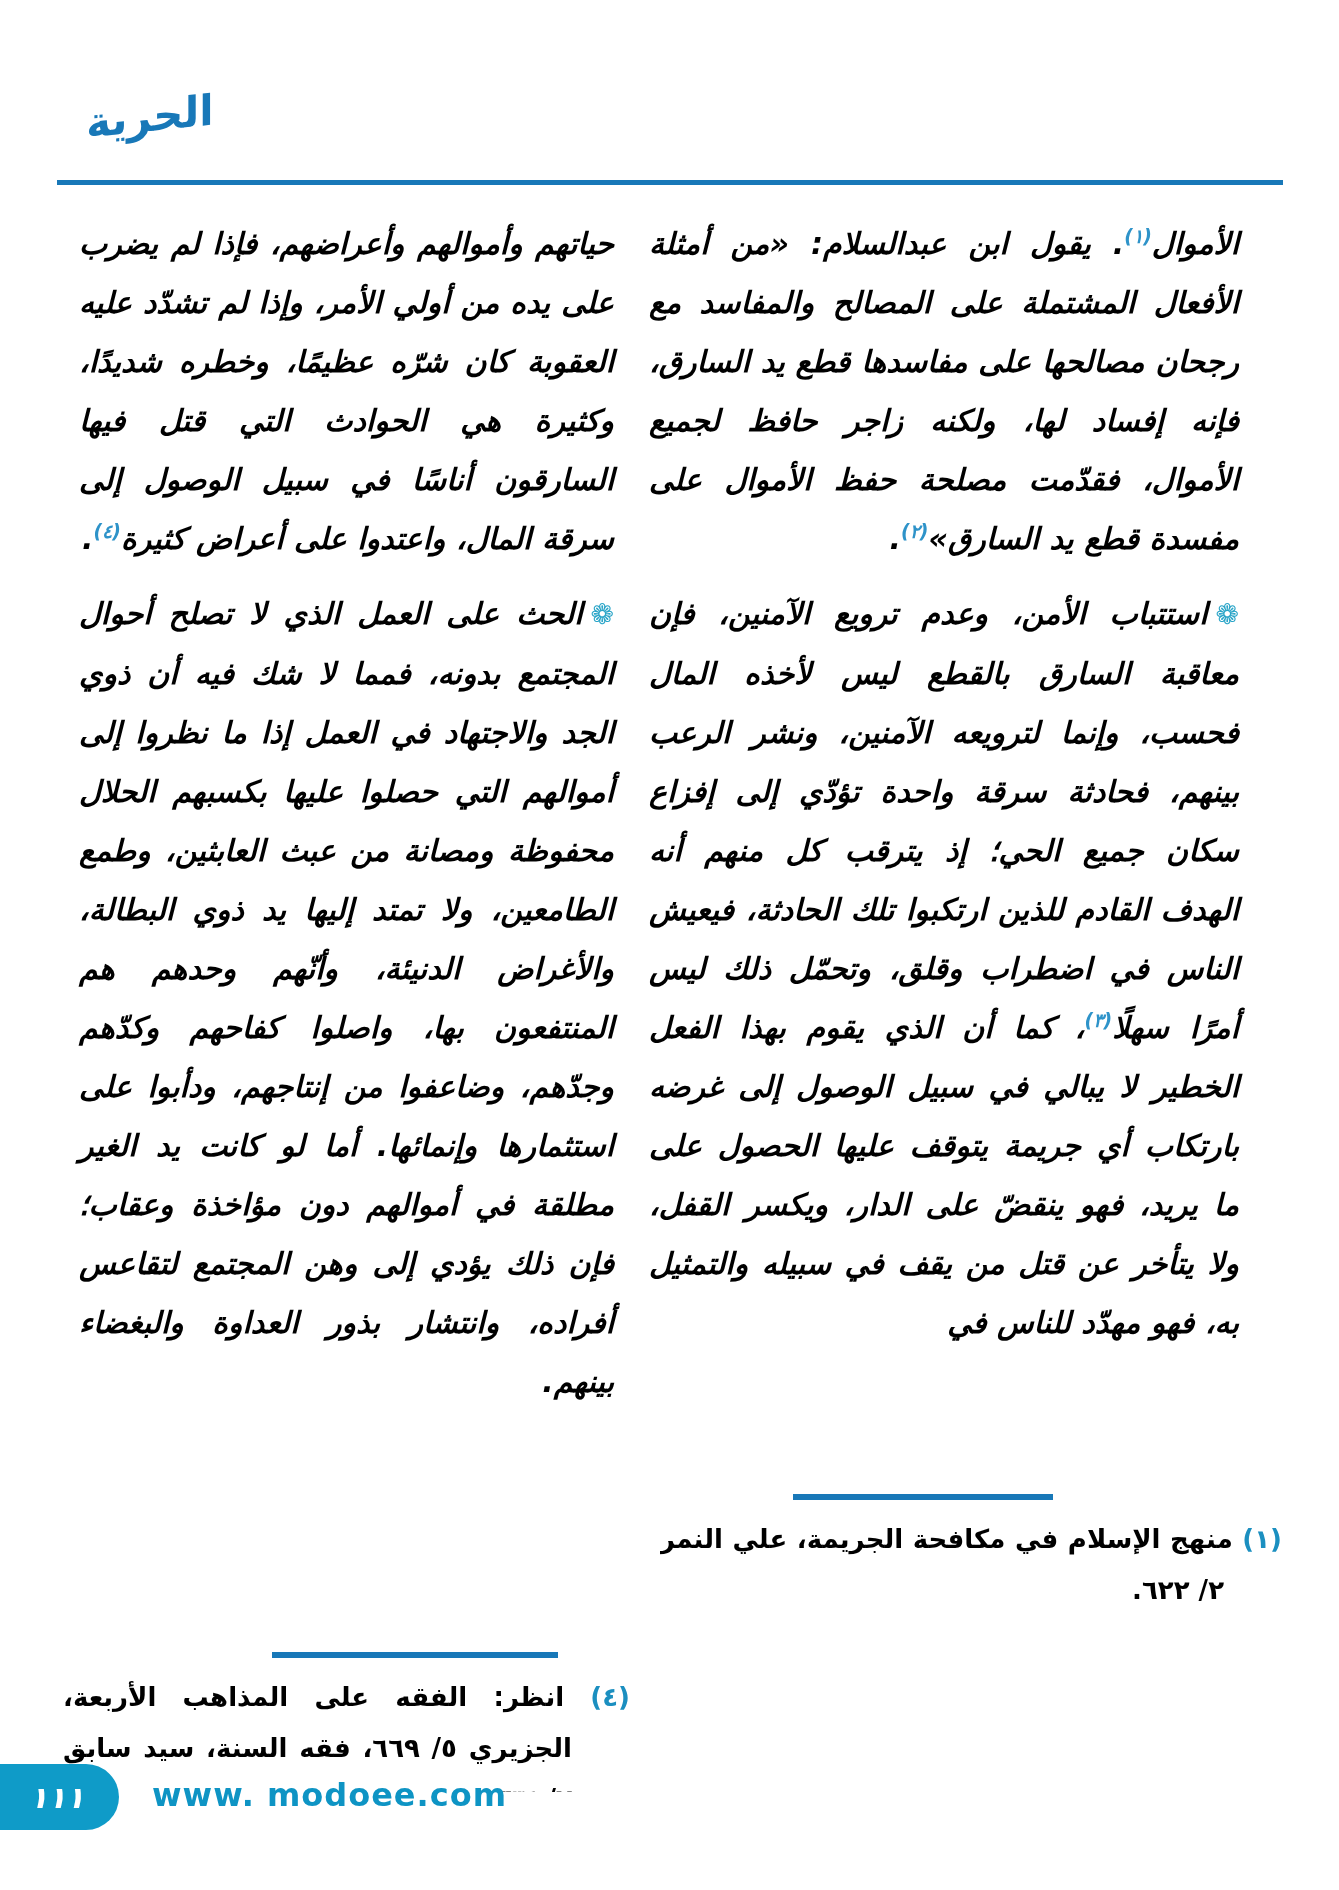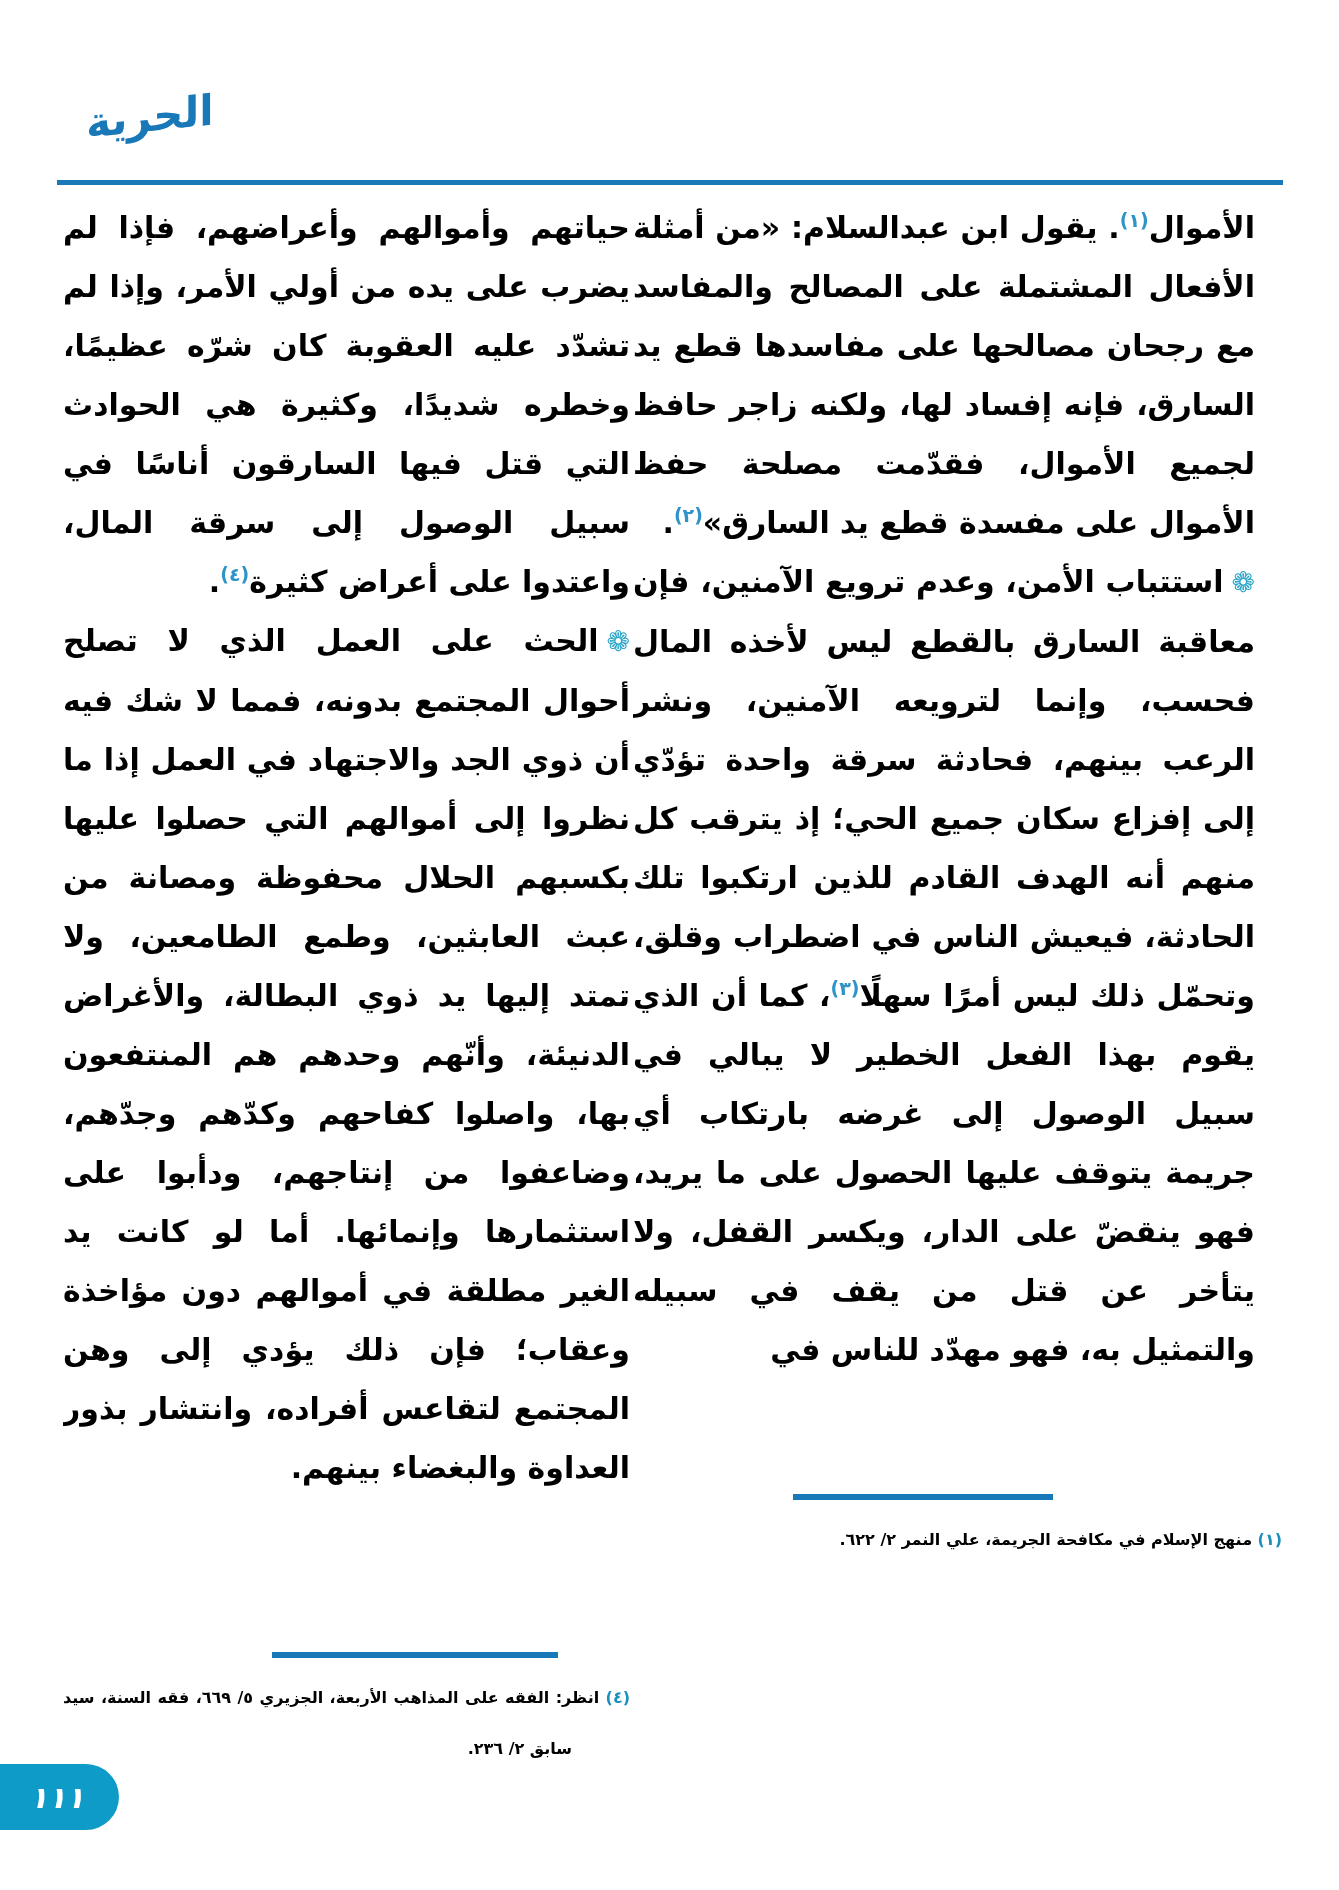--- a/index.html
+++ b/index.html
@@ -14,38 +14,38 @@
     transform:rotate(-6deg) skewX(-6deg); white-space:nowrap;
   }
   .header-rule {
     position:absolute; left:57px; top:180px; width:1226px; height:5px;
     background:#1878b8;
   }
   .col { position:absolute; top:198px; overflow:hidden; }
   .col-right { left:633px; width:622px; height:1288px; }
   .col-left  { left:63px;  width:567px; height:1448px; }
   .body-para {
-    margin:0; color:#000; font-size:30px; font-weight:bold;
-    line-height:59px; text-align:justify; text-align-last:right;
+    margin:16px; color:#000; font-size:30px; font-weight:bold;
+    line-height:59px; text-align:justify; text-align-last:right;font-style:italic;
   }
   .bullet-icon {
     color:#2aa5c8; font-size:28px; margin-left:8px; font-weight:normal;
   }
   .sup {
     color:#2e93c9; font-size:19px; font-weight:bold;
     vertical-align:super; line-height:0;
   }
   .fn-sep { position:absolute; height:6px; background:#1878b8; }
   .fn-sep-right { left:793px; top:1494px; width:260px; }
   .fn-sep-left  { left:272px; top:1652px; width:286px; }
   .fn-block { position:absolute; overflow:hidden; }
   .fn-block-right { left:660px; top:1514px; width:622px; height:312px; }
   .fn-block-left  { left:63px;  top:1672px; width:567px; height:120px; }
   .footnote {
-    margin:0; color:#000; font-size:16px; font-weight:bold;
+    margin:0; color:#000; font-size:26px; font-weight:bold;
     line-height:51px; text-align:justify; text-align-last:right;
     padding-right:58px; text-indent:-58px;
   }
   .fn-marker { color:#1b8fc0; }
   .page-pill {
     position:absolute; left:0; top:1764px; width:119px; height:66px;
     background:#0f9bc8; border-radius:0 33px 33px 0;
     display:flex; align-items:center; justify-content:center;
   }
   .page-number {
@@ -81,14 +81,15 @@
     </div>
 
   <div class="fn-sep fn-sep-left"></div>
   <div class="fn-block fn-block-left" id="fn-left">
       <p class="footnote"><span class="fn-marker">(٤)</span> انظر: الفقه على المذاهب الأربعة، الجزيري ٥/ ٦٦٩، فقه السنة، سيد سابق ٢/ ٢٣٦.</p>
     </div>
 
   <div class="page-pill">
     <span class="page-number">١١١</span>
   </div>
+  <div class="site-url">www. modoee.com</div>
 
 </div>
 
 </body></html>

